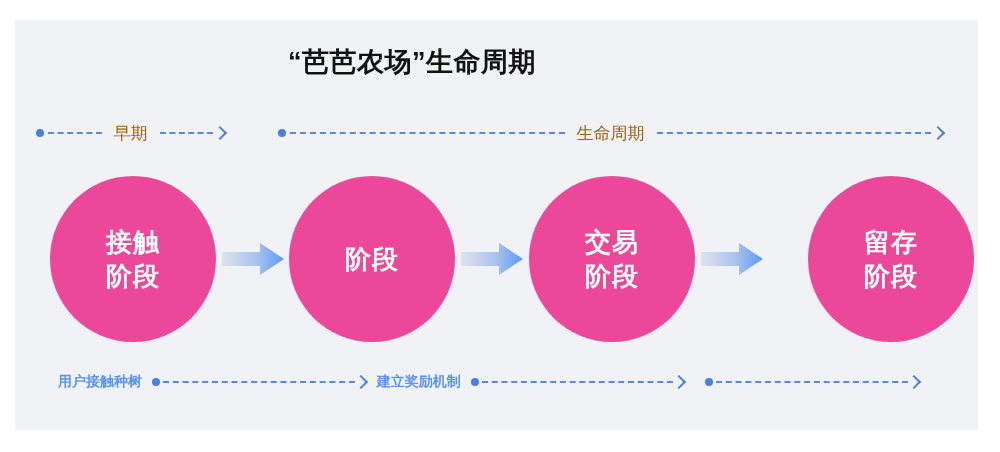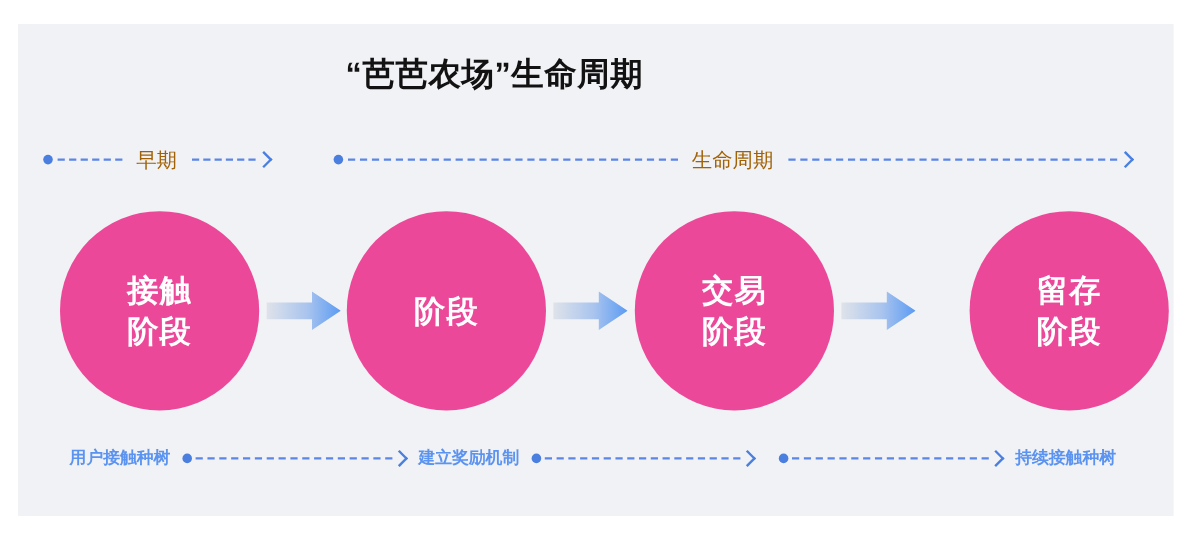--- a/index.html
+++ b/index.html
@@ -262,16 +262,15 @@
       <span class="action-dash"></span>
       <span class="chev"></span>
     </span>
 
     <span class="action-connector">
       <span class="action-dot"></span>
       <span class="action-dash"></span>
       <span class="chev"></span>
     </span>
 
-    <span class="action-label">持续接触种树</span>
   </div>
 
 </div>
 
 </body></html>

